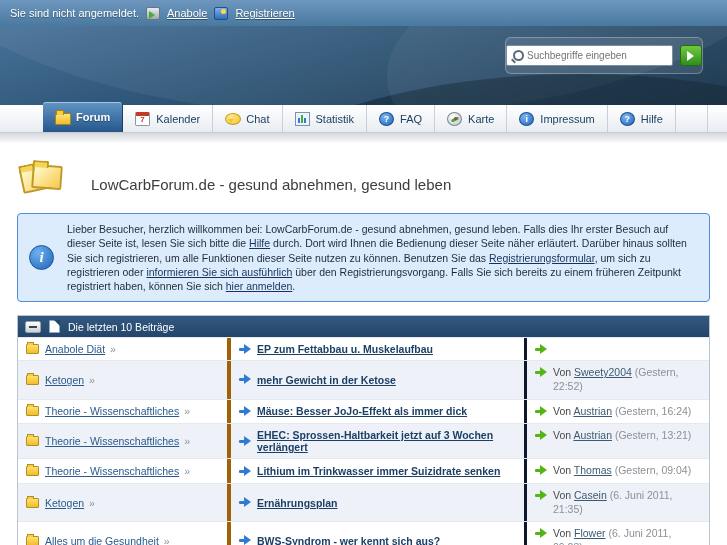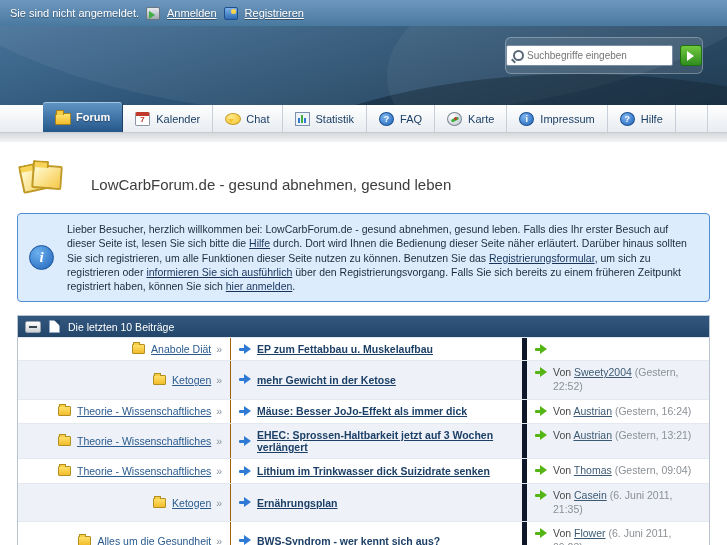--- a/index.html
+++ b/index.html
@@ -122,22 +122,22 @@
     justify-content:center; cursor:pointer; }
   .collapse-btn i { display:block; width:8px; height:2px; background:#3a4550; }
   .doc-icon { width:11px; height:13px; background:#fff; border:1px solid #94a8c4;
     border-radius:1px; position:relative; }
   .doc-icon::after { content:""; position:absolute; right:-1px; top:-1px;
     border:3px solid transparent; border-top:3px solid #23456a; border-right:3px solid #23456a; }
 
   .row { display:flex; font-size:10.5px; border-top:1px solid #e4e9ef; background:#fff; }
   .row:nth-child(even) { background:#eef2f8; }
   .cell { padding:5px 8px; display:flex; gap:6px; align-items:center; }
-  .c-forum { width:213px; border-right:1px solid #a16207;justify-content:flex-end; }
-  .c-thread { width:296px; border-right:5px solid #0f172a; }
+  .c-forum { width:213px; border-right:4px solid #a16207; }
+  .c-thread { width:296px; border-right:3px solid #0f172a; }
   .c-author { flex:1; align-items:flex-start; line-height:1.3; }
   .c-author .arr { margin-top:1px; }
 
   .fold { width:13px; height:10px; background:linear-gradient(#ffe06a,#f2bc2b);
     border:1px solid #b38f1f; border-radius:1px; position:relative; flex:0 0 13px; }
   .fold::before { content:""; position:absolute; left:0; top:-3px; width:5px; height:2px;
     background:#f7cd44; border:1px solid #b38f1f; border-bottom:none; }
 
   .arr { position:relative; width:12px; height:11px; flex:0 0 12px; }
   .arr::before { content:""; position:absolute; left:0; top:4px; width:6px; height:3px;
@@ -155,21 +155,21 @@
   .by { color:#4a4a4a; }
   .a-link { color:#3c5a74; text-decoration:underline; }
   .time { color:#8b9096; }
 </style>
 </head>
 <body>
 
 <div class="topbar">
   <span>Sie sind nicht angemeldet.</span>
   <span class="ic16 ic-login"></span>
-  <a href="#">Anmelden</a>
+  <a href="#">Anabole</a>
   <span class="ic16 ic-register"></span>
   <a href="#">Registrieren</a>
 </div>
 
 <div class="header-main">
   <div class="swoosh1"></div>
   <div class="swoosh2"></div>
   <div class="swoosh3"></div>
   <div class="search-panel">
     <div class="searchbox">
@@ -313,21 +313,21 @@
         </div>
       </div>
         <div class="row">
         <div class="cell c-forum">
           <span class="fold"></span>
           <span><a href="#" class="f-link">Theorie - Wissenschaftliches</a>
           <span class="raquo">»</span></span>
         </div>
         <div class="cell c-thread">
           <span class="arr arr-b"></span>
-          <a href="#" class="t-link">Lithium im Trinkwasser dick Suizidrate senken</a>
+          <a href="#" class="t-link">Lithium im Trinkwasser immer Suizidrate senken</a>
         </div>
         <div class="cell c-author">
           <span class="arr arr-g"></span>
           <span><span class="by">Von </span>
           <a href="#" class="a-link">Thomas</a>
           <span class="time"> (Gestern, 09:04)</span></span>
         </div>
       </div>
         <div class="row">
         <div class="cell c-forum">

